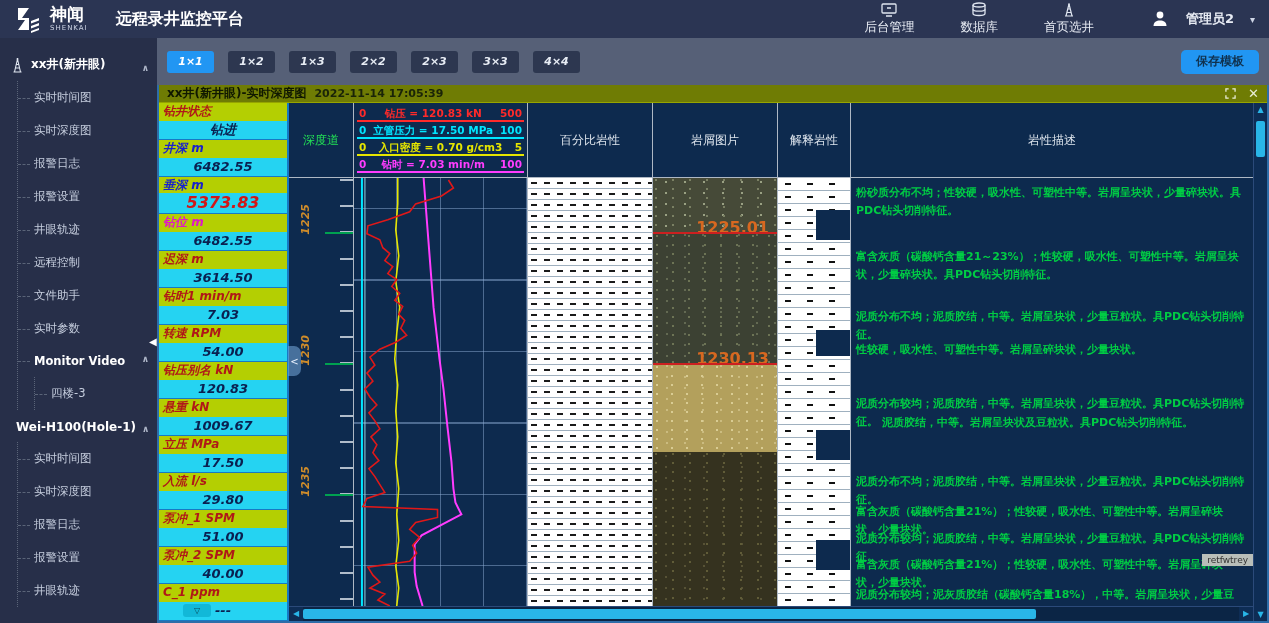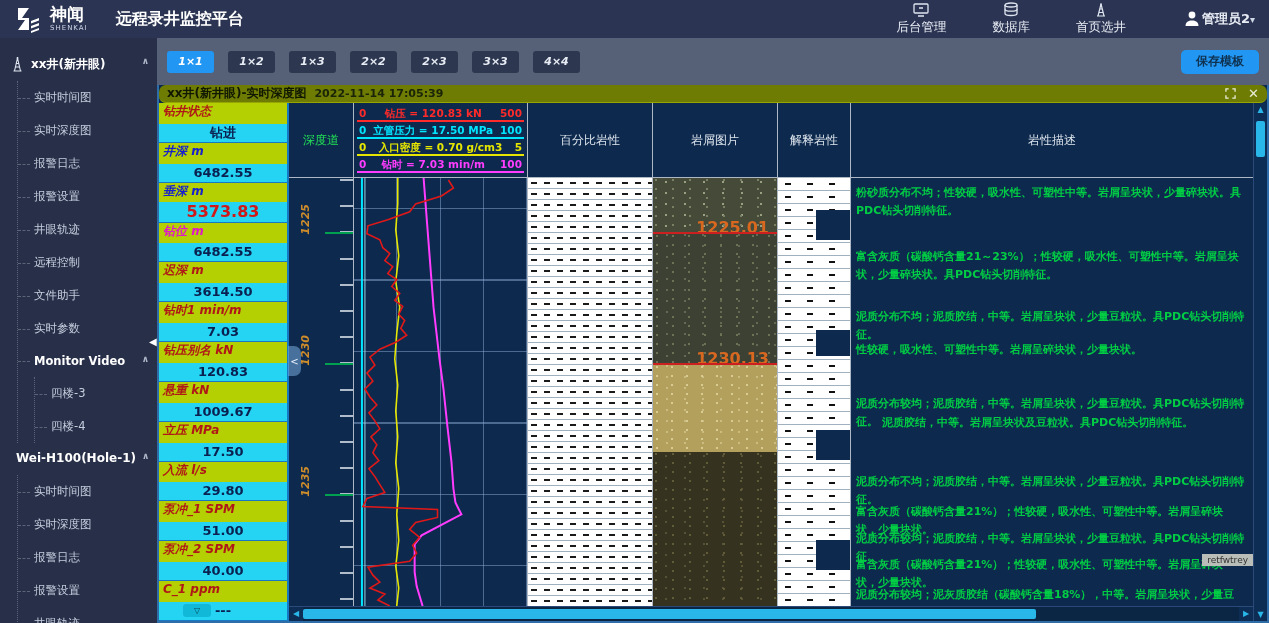--- a/index.html
+++ b/index.html
@@ -9,64 +9,64 @@
   
   .topbar { height:38px; background:#2b3553; display:flex; align-items:center; padding:0 14px; }
   .logo-mark { width:28px; height:28px; margin-right:8px; }
   .brand { display:flex; flex-direction:column; line-height:1; margin-right:28px; }
   .brand-cn { font-size:17px; font-weight:bold; color:#fff; }
   .brand-en { font-size:7px; letter-spacing:1px; color:#cfd6e6; margin-top:2px; }
   .app-title { font-size:16px; font-weight:bold; color:#fff; }
   .topnav { margin-left:auto; display:flex; align-items:center; gap:46px; }
   .nav-item { display:flex; flex-direction:column; align-items:center; gap:2px; font-size:12.5px; color:#e8ecf4; cursor:pointer; }
   .nav-item svg { display:block; }
-  .user-menu { display:flex; align-items:center; gap:0; font-size:13px; font-weight:bold; margin-left:10px; }
+  .user-menu { display:flex; align-items:center; gap:16px; font-size:13px; font-weight:bold; margin-left:10px; }
   .user-caret { font-size:10px; color:#cfd6e6; }
 
   
   .layout { display:flex; height:585px; position:relative; }
 
   
   .sidebar { width:157px; background:#272f49; padding-top:10px; font-size:11.5px; color:#c6cede; overflow:hidden; flex:none; }
-  .well-node { display:flex; align-items:flex-start; gap:6px; padding:8px 8px 8px 10px; color:#fff; font-weight:bold; font-size:12px; cursor:pointer; white-space:nowrap; }
+  .well-node { display:flex; align-items:flex-end; gap:6px; padding:8px 8px 8px 10px; color:#fff; font-weight:bold; font-size:12px; cursor:pointer; white-space:nowrap; }
   .well-node .caret { margin-left:auto; font-size:9px; color:#aeb6c8; }
   .tree-children { margin-left:17px; border-left:1px dotted #5a6478; }
   .tree-item { position:relative; padding:9px 2px 9px 16px; white-space:nowrap; cursor:pointer; }
   .tree-item:before { content:""; position:absolute; left:0; top:50%; width:12px; border-top:1px dashed #5a6478; }
   .video-node { display:flex; align-items:flex-start; padding:9px 8px 9px 16px; position:relative; color:#fff; font-weight:bold; cursor:pointer; white-space:nowrap; }
   .video-node:before { content:""; position:absolute; left:0; top:50%; width:12px; border-top:1px dashed #5a6478; }
   .video-node .caret { margin-left:auto; font-size:9px; color:#aeb6c8; }
   .sub-children { margin-left:16px; border-left:1px dotted #5a6478; }
   .sidebar-collapse { position:absolute; left:149px; top:298px; color:#fff; font-size:10px; z-index:6; cursor:pointer; }
 
   
   .main { flex:1; display:flex; flex-direction:column; min-width:0; }
   .tabbar { height:47px; background:#566077; display:flex; align-items:center; padding:0 10px; gap:14px; flex:none; }
   .tab { width:47px; height:22px; border-radius:3px; background:#2d3750; color:#e8edf5; font-size:11px; font-weight:bold; font-style:italic; display:flex; align-items:center; justify-content:center; cursor:pointer; }
   .tab.active { background:#2196f3; color:#fff; }
   .save-btn { margin-left:auto; width:78px; height:24px; border-radius:5px; background:#2196f3; color:#10314e; font-size:12px; font-weight:bold; display:flex; align-items:center; justify-content:center; cursor:pointer; }
 
   
   .window { flex:1; display:flex; flex-direction:column; border:2px solid #2e6da8; border-top:none; background:#0d2a4e; min-height:0; }
-  .titlebar { height:18px; background:#6f7c04; border-bottom:1px solid #96a500; display:flex; align-items:center; padding:0 8px; gap:8px; flex:none;border-radius:7px; }
+  .titlebar { height:18px; background:#6f7c04; border-bottom:1px solid #96a500; display:flex; align-items:center; padding:0 8px; gap:8px; flex:none; }
   .title-text { font-size:12px; font-weight:bold; color:#101800; white-space:nowrap; }
   .title-time { font-size:11px; font-weight:bold; color:#1a2408; }
   .win-icons { margin-left:auto; display:flex; align-items:center; gap:12px; color:#e9edd8; }
   .win-close { font-size:13px; line-height:1; cursor:pointer; }
   .win-expand { cursor:pointer; display:flex; }
 
   .content { flex:1; display:flex; min-height:0; }
 
   
   .param-panel { width:130px; flex:none; display:flex; flex-direction:column; border-right:2px solid #1779c4; background:#b4cf02; }
   .param-row { flex:1; display:flex; flex-direction:column; border-bottom:1px solid #1779c4; min-height:0; }
   .param-label { flex:1; background:#b4cf02; color:#b01818; font-style:italic; font-weight:bold; font-size:12px; padding:1px 4px; line-height:1.25; overflow:hidden; }
   .param-label.blue { color:#1822cc; }
   .param-label.magenta { color:#e018c8; }
-  .param-value { height:18px; flex:none; background:#25d3f2; color:#0a2050; font-weight:bold; font-size:13px; text-align:center; line-height:18px; position:relative; }
+  .param-value { height:18px; flex:none; background:#25d3f2; color:#0a2050; font-style:italic; font-weight:bold; font-size:13px; text-align:center; line-height:18px; position:relative; }
   .param-value.red { color:#d01818; font-size:16px; height:20px; line-height:20px; }
   .dd-btn { position:absolute; left:24px; top:2px; width:28px; height:13px; background:#12b8d8; border-radius:3px; color:#0a4a5a; font-size:8px; line-height:13px; text-align:center; cursor:pointer; }
 
   
   .chart { flex:1; display:flex; flex-direction:column; min-width:0; }
   .chart-header { height:75px; flex:none; display:flex; border-bottom:1px solid #aeb8c4; }
   .hcol { border-right:1px solid #aeb8c4; background:#0d2a4e; display:flex; align-items:center; justify-content:center; font-size:12px; color:#dfe6ee; }
   .c-depth { width:65px; flex:none; }
   .c-curves { width:174px; flex:none; }
   .c-litho { width:125px; flex:none; }
@@ -208,21 +208,20 @@
       <div class="tree-item">井眼轨迹</div>
       <div class="tree-item">远程控制</div>
       <div class="tree-item">文件助手</div>
       <div class="tree-item">实时参数</div>
       <div class="video-node">
         <span>Monitor Video</span>
         <span class="caret">∧</span>
       </div>
       <div class="sub-children">
         <div class="tree-item">四楼-3</div>
-        <div class="tree-item">四楼-4</div>
       </div>
     </div>
 
     <div class="well-node">
       <svg width="15" height="16" viewBox="0 0 15 16" fill="none" stroke="#e2e8f2" stroke-width="1.1">
         <path d="M4.5 15 L7.5 2 L10.5 15 M3.5 15 h8 M5.2 11 h4.6 M6 7.5 h3 M6.5 2 h2 M7.5 2 v-1"></path>
       </svg>
       <span>Wei-H100(Hole-1)</span>
       <span class="caret">∧</span>
     </div>
@@ -284,20 +283,24 @@
             <div class="param-label magenta">钻位 m</div>
             <div class="param-value">6482.55</div>
           </div>
           <div class="param-row">
             <div class="param-label">迟深 m</div>
             <div class="param-value">3614.50</div>
           </div>
           <div class="param-row">
             <div class="param-label">钻时1 min/m</div>
             <div class="param-value">7.03</div>
+          </div>
+          <div class="param-row">
+            <div class="param-label">转速 RPM</div>
+            <div class="param-value">54.00</div>
           </div>
           <div class="param-row">
             <div class="param-label">钻压别名 kN</div>
             <div class="param-value">120.83</div>
           </div>
           <div class="param-row">
             <div class="param-label">悬重 kN</div>
             <div class="param-value">1009.67</div>
           </div>
           <div class="param-row">

